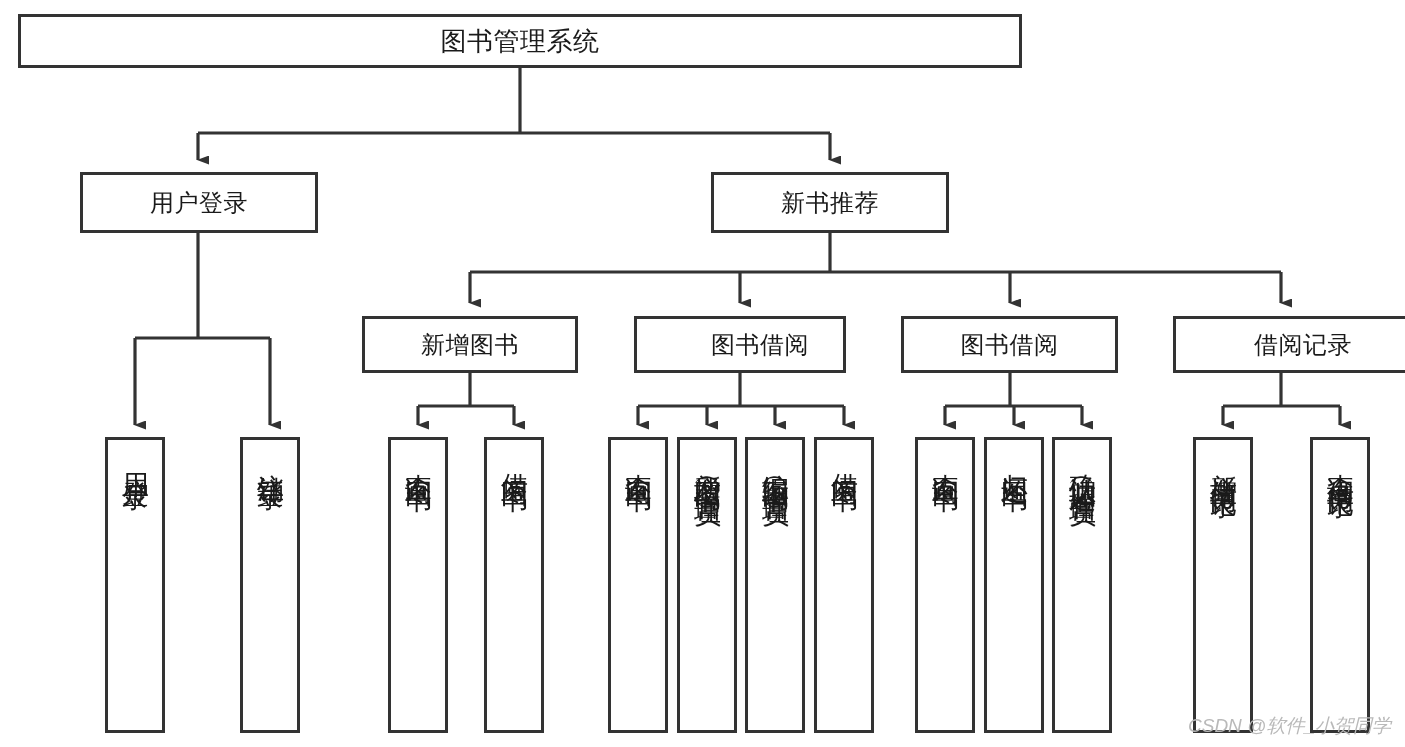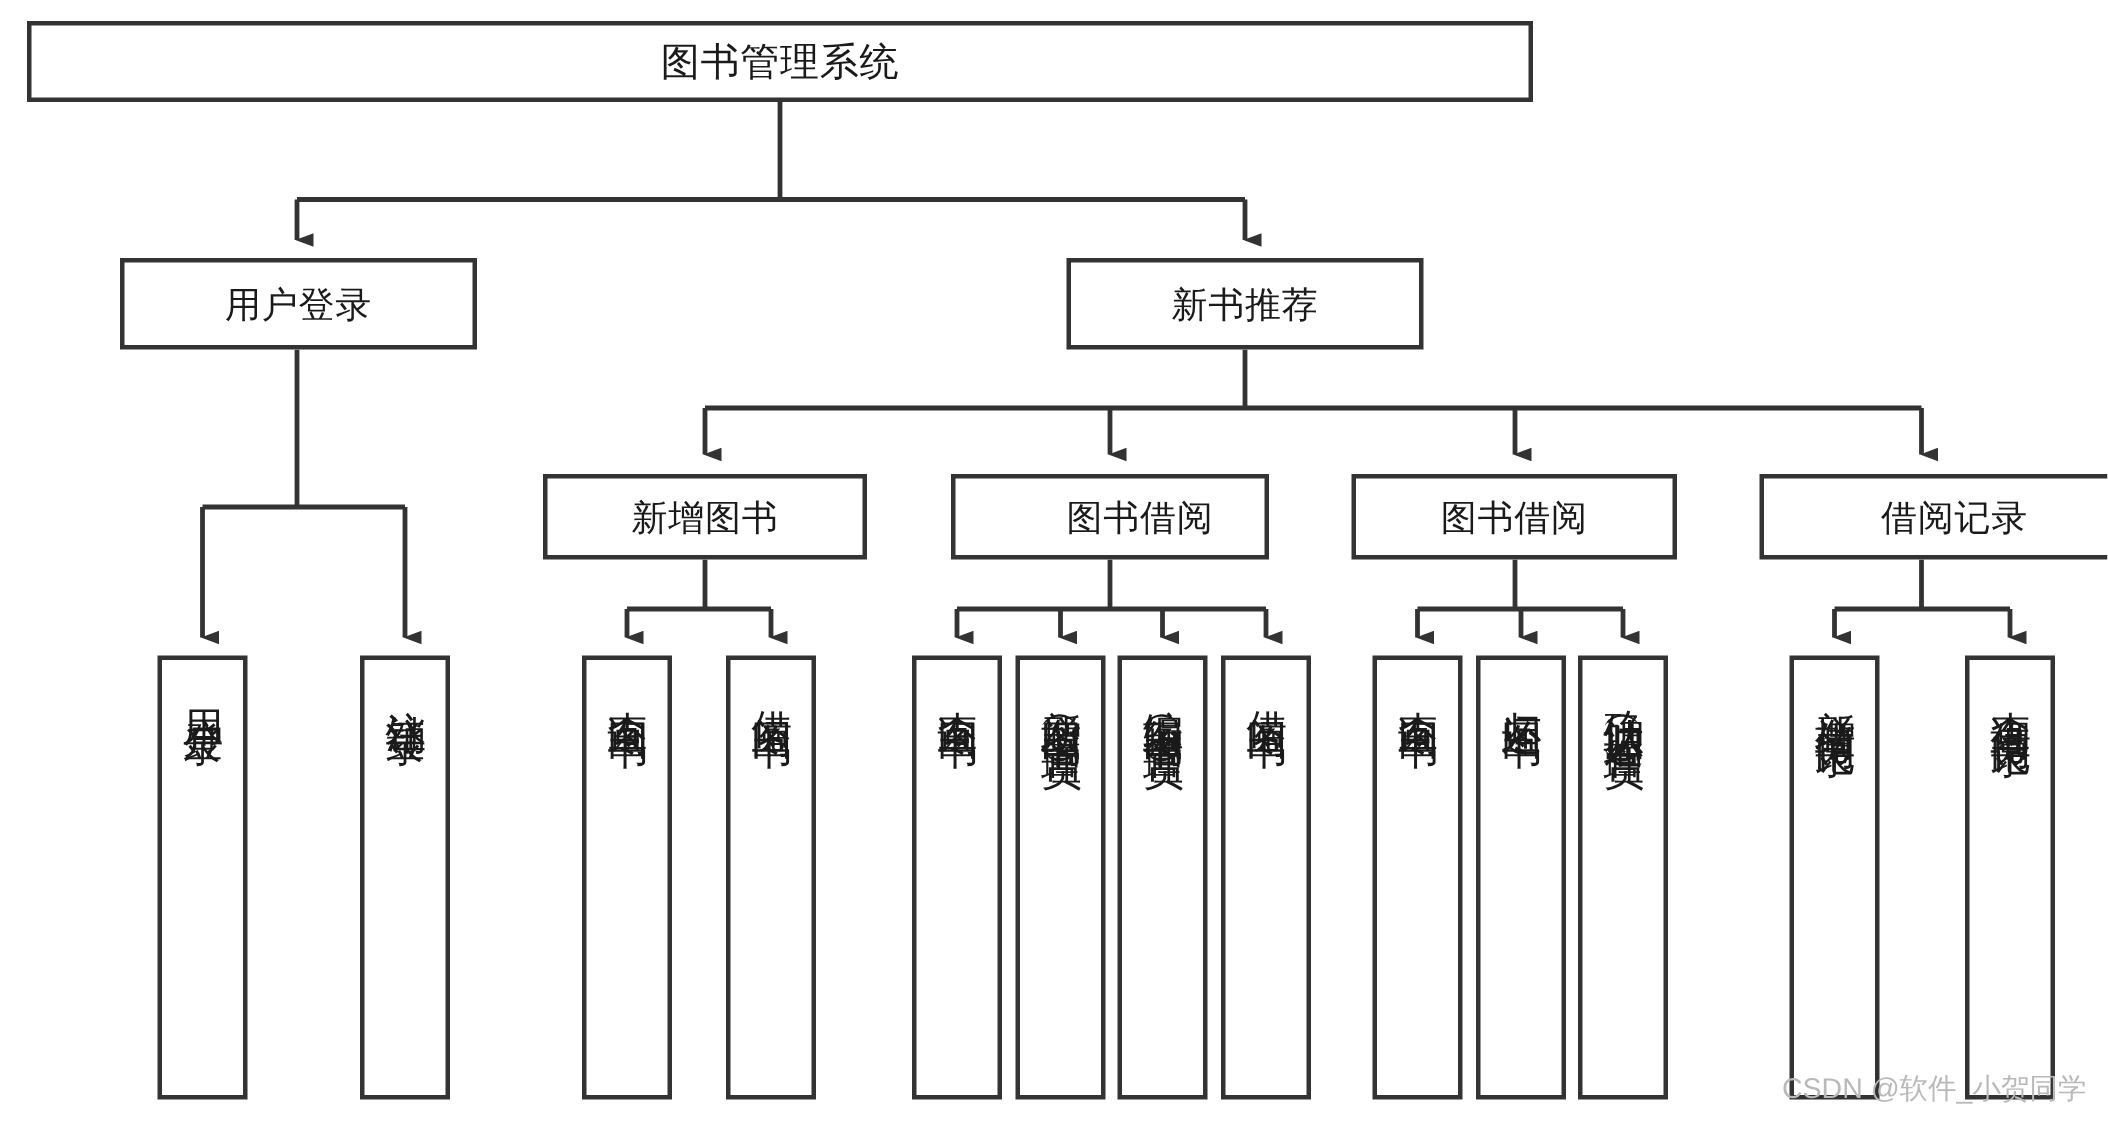--- a/index.html
+++ b/index.html
@@ -64,20 +64,21 @@
     line-height: 1.0;
     letter-spacing: 4px;
     white-space: nowrap;
   }
   .watermark {
     position: absolute;
     color: #b9b9b9;
     font-size: 19px;
     white-space: nowrap;
     user-select: none;
+    font-style: italic;
   }
 </style>
 </head>
 <body>
 
 <div id="diagram-root">
 
   <svg class="connectors" viewBox="0 0 1405 747">
     <defs>
       <marker id="arrowhead" markerWidth="11" markerHeight="12" refX="4.5" refY="11" orient="auto" markerUnits="userSpaceOnUse">

